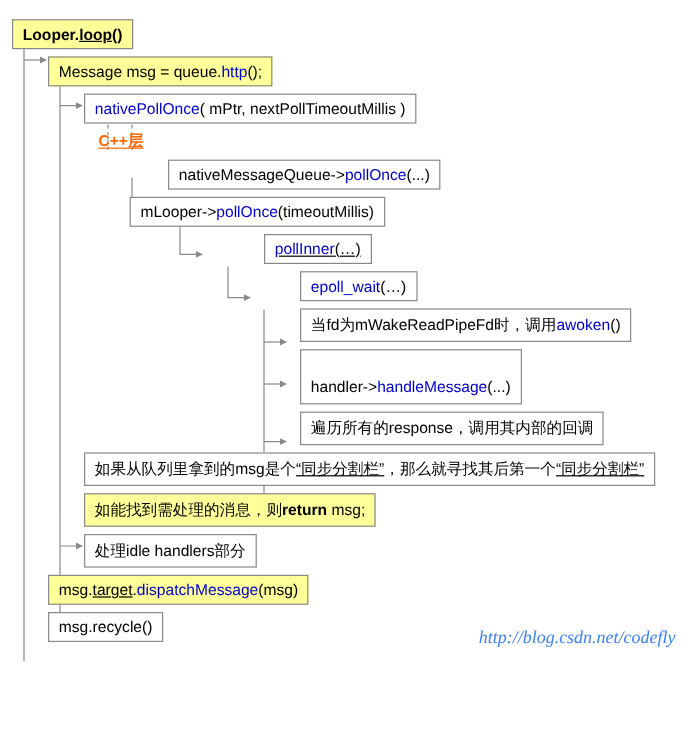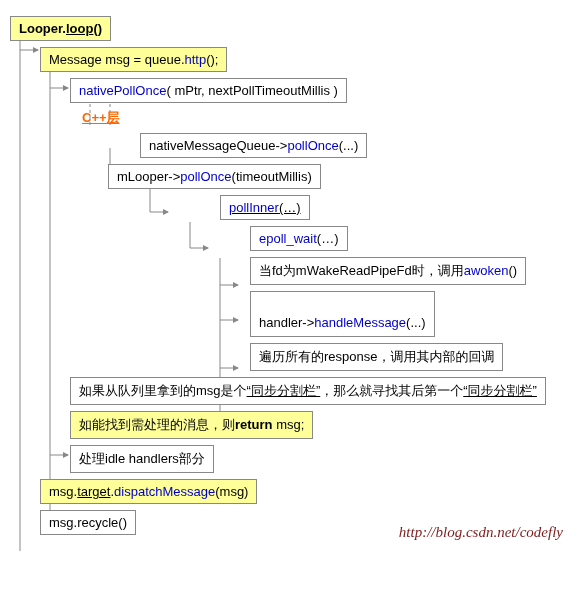--- a/index.html
+++ b/index.html
@@ -43,21 +43,21 @@
     position: absolute;
     top: 0;
     left: 0;
     z-index: -1;
   }
   .watermark {
     position: absolute;
     bottom: 10px;
     right: 20px;
     font-style: italic;
-    color: #7f1d1d;
+    color: #3b82f6;
     font-size: 15px;
     font-family: 'Times New Roman', serif;
   }
 </style>
 </head>
 <body>
 
 <svg class="connector" width="583" height="610">
   <g stroke="#888" stroke-width="1" fill="none">
 

